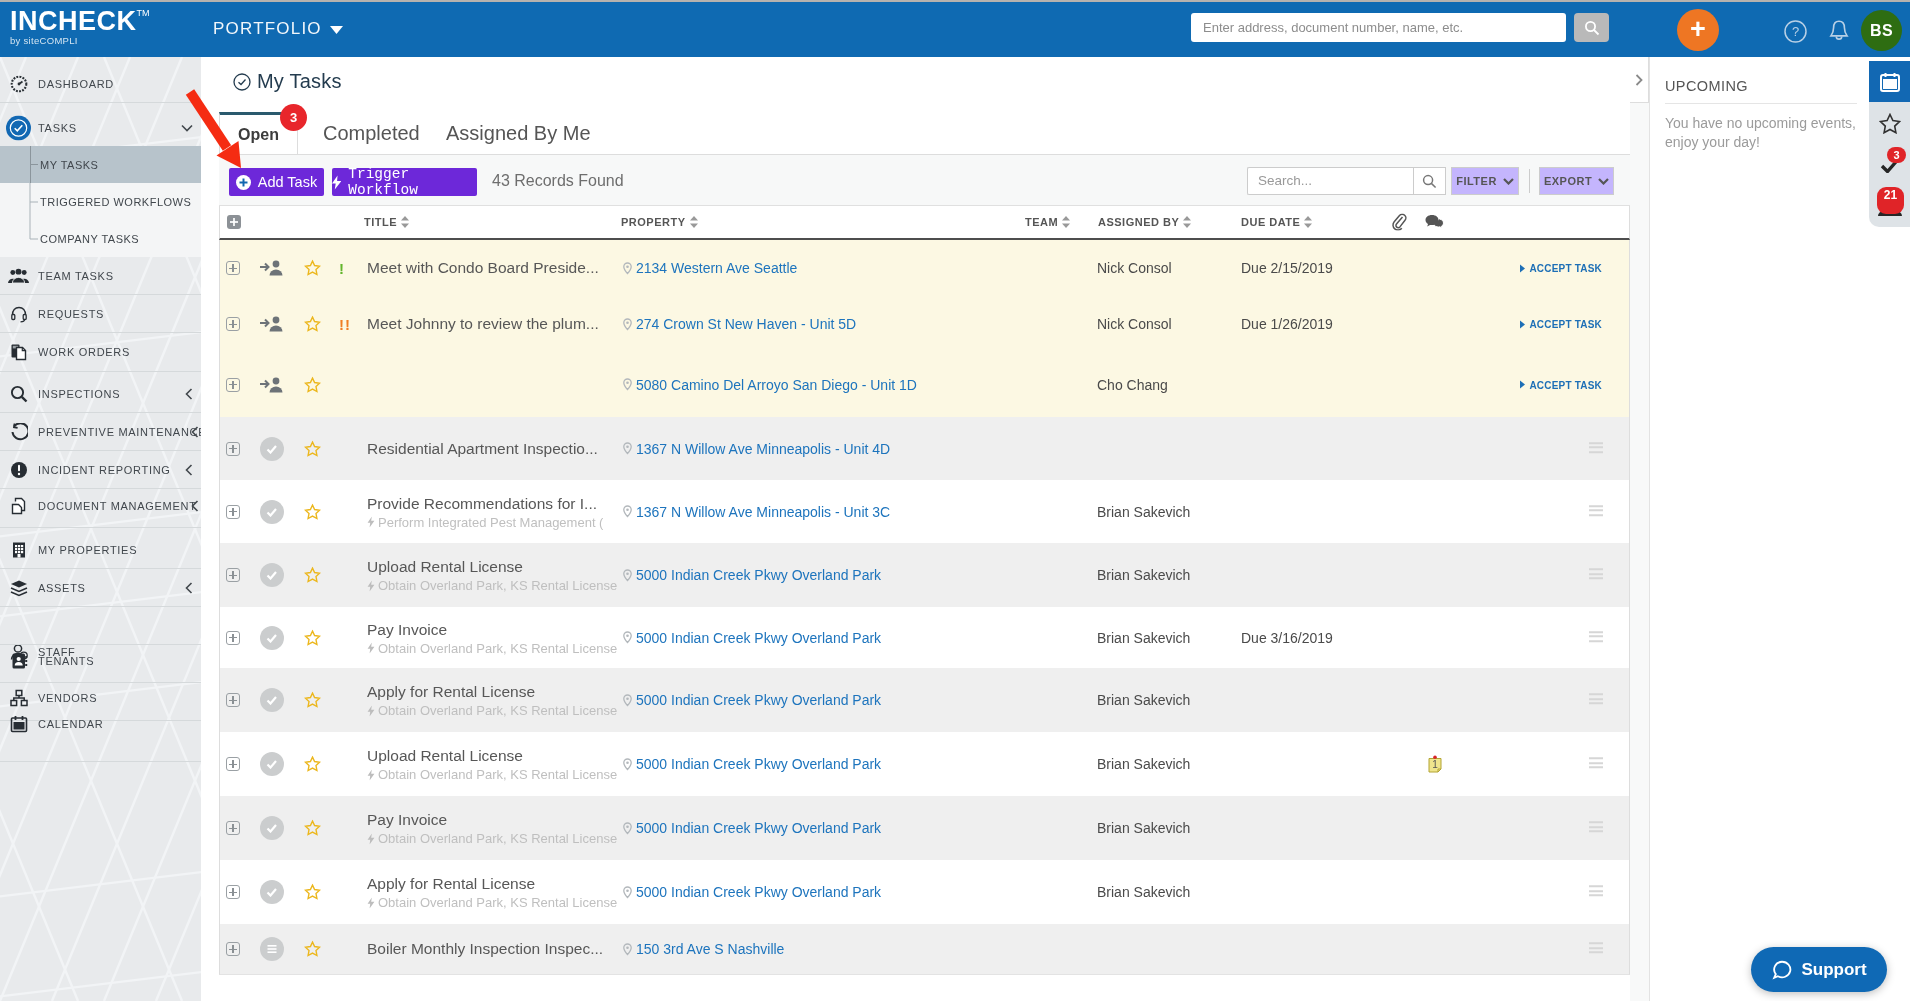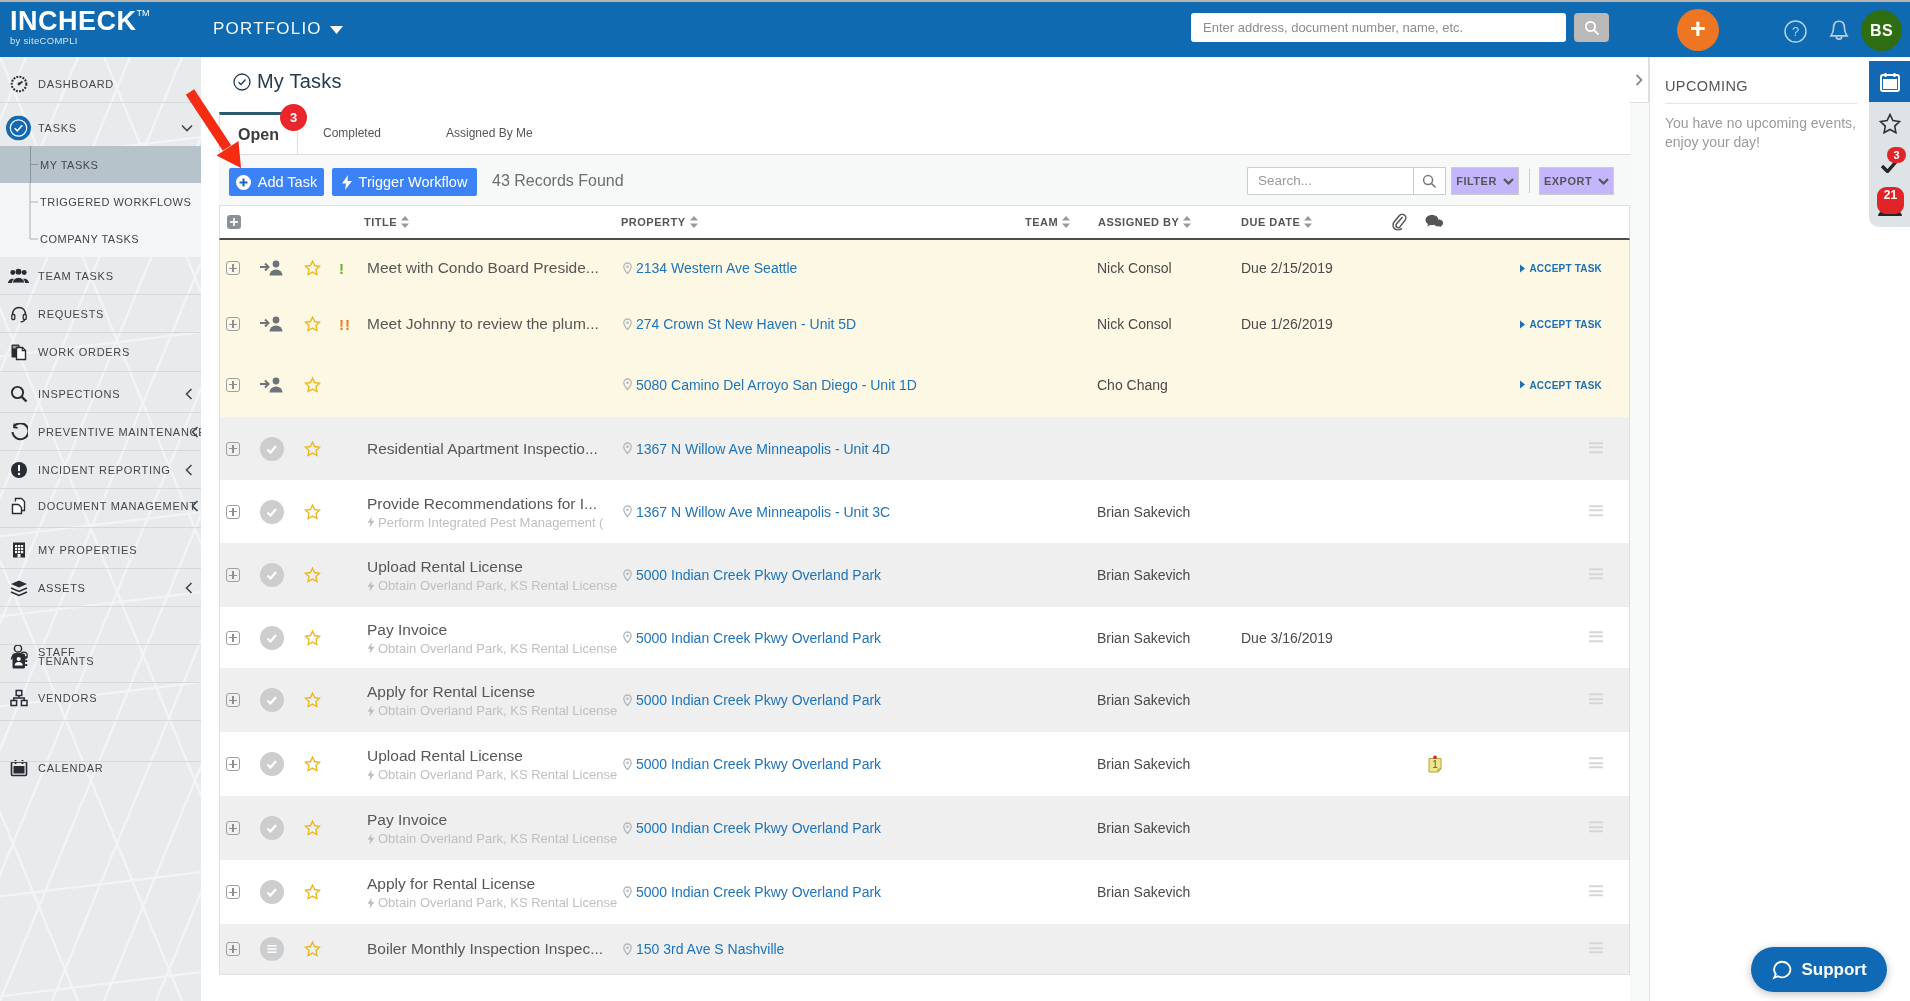--- a/index.html
+++ b/index.html
@@ -40,30 +40,30 @@
 
 #content { left:201px; top:57px; width:1447px; height:944px; background:#fff; }
 #gapstrip { left:1630px; top:103px; width:19px; height:898px; background:#f8f9f9; }
 #heading { left:233px; top:70px; display:flex; align-items:center; }
 #heading .txt { margin-left:6px; font-size:20px; color:#243c4f; letter-spacing:.2px; }
 
 
 #tabopen { left:219px; top:112px; width:79px; height:43px; background:#fff; border:1px solid #ddd; border-top:3px solid #2a5a6e; border-bottom:none; text-align:center; }
 #tabopen span { font-size:16px; font-weight:bold; color:#3c3c3c; line-height:40px; }
 #badge3 { left:280px; top:104px; width:27px; height:27px; border-radius:50%; background:#e8262b; color:#fff; font-size:13px; font-weight:bold; text-align:center; line-height:27px; z-index:5; }
-.tabq { top:112px; height:43px; font-size:12px; color:#555; line-height:43px; }
+.tabq { top:112px; height:43px; font-size:20px; color:#555; line-height:43px; }
 #tabcompleted { left:323px; }
 #tabassigned { left:446px; }
 
 
 #toolbar { left:219px; top:154px; width:1411px; height:52px; background:#f7f8f8; border-top:1px solid #ddd; border-bottom:1px solid #e0e0e0; }
-.bluebtn { position:absolute; top:13px; height:28px; background:#3b82f6; border-radius:2px; color:#fff; font-size:14.5px; display:flex; align-items:center; justify-content:center; }
+.bluebtn { position:absolute; top:13px; height:28px; background:#6d28d9; border-radius:2px; color:#fff; font-size:14.5px; display:flex; align-items:center; justify-content:center; }
 .bluebtn svg { margin-right:7px; }
 #addtask { left:10px; width:95px; }
-#trigger { left:113px; width:145px; }
+#trigger { left:113px; width:145px;font-family:Liberation Mono, monospace; }
 #records { position:absolute; left:273px; top:0; height:52px; line-height:52px; font-size:16px; color:#6e6e6e; }
 #tsearch { position:absolute; left:1028px; top:12px; width:166px; height:28px; border:1px solid #ccc; border-right:none; background:#fff; border-radius:2px 0 0 2px; color:#999; font-size:13.5px; line-height:26px; padding-left:10px; }
 #tsearchbtn { position:absolute; left:1194px; top:12px; width:33px; height:28px; border:1px solid #ccc; background:#fff; display:flex; align-items:center; justify-content:center; }
 .toolbtn { position:absolute; top:12px; height:28px; border:1px solid #ccc; background:#c4b5fd; font-size:11px; font-weight:bold; color:#555; letter-spacing:.5px; display:flex; align-items:center; justify-content:center; }
 #filterbtn { left:1232px; width:68px; }
 #divid { position:absolute; left:1310px; top:14px; width:1px; height:24px; background:#ccc; }
 #exportbtn { left:1320px; width:75px; }
 .toolbtn svg { margin-left:6px; }
 
 
@@ -378,21 +378,21 @@
   <div class="mitem" style="top:622px;padding-left:45px;">
       <svg class="ic" viewBox="0 0 18 18">
         <rect x="6.2" y="1.5" width="5.6" height="5" fill="none" stroke="#272d33" stroke-width="1.5"></rect>
         <rect x="1" y="11.5" width="5.6" height="5" fill="none" stroke="#272d33" stroke-width="1.5"></rect>
         <rect x="11.4" y="11.5" width="5.6" height="5" fill="none" stroke="#272d33" stroke-width="1.5"></rect>
         <path d="M9 6.5 L9 9 M3.8 11.5 L3.8 9 L14.2 9 L14.2 11.5" fill="none" stroke="#272d33" stroke-width="1.5"></path>
       </svg>
       <span class="lb">VENDORS</span>
     </div>
   <div class="sep" style="top:663px;"></div>
-  <div class="mitem" style="top:692px;text-align:right;">
+  <div class="mitem" style="top:648px;text-align:right;">
       <svg class="ic" viewBox="0 0 18 18">
         <rect x="1.5" y="3" width="15" height="13.5" rx="1" fill="none" stroke="#272d33" stroke-width="1.6"></rect>
         <line x1="5.5" y1="1" x2="5.5" y2="5" stroke="#272d33" stroke-width="1.8"></line>
         <line x1="12.5" y1="1" x2="12.5" y2="5" stroke="#272d33" stroke-width="1.8"></line>
         <rect x="3.5" y="7" width="11" height="7.5" fill="#272d33"></rect>
       </svg>
       <span class="lb">CALENDAR</span>
     </div>
   <div class="sep" style="top:704px;"></div>
 </div>

